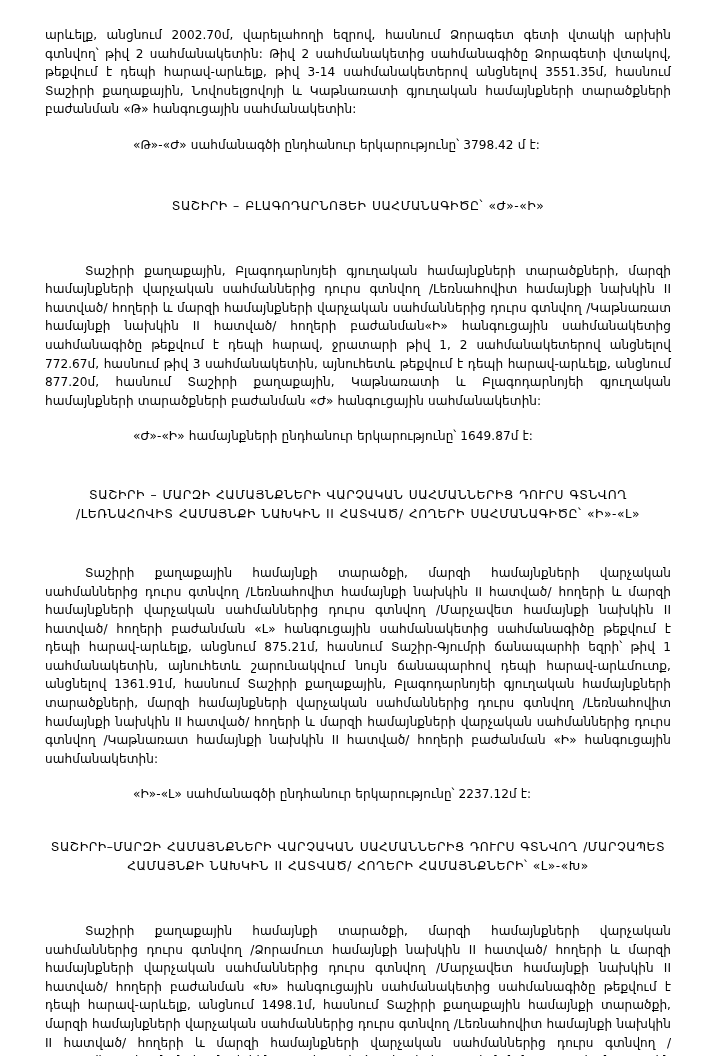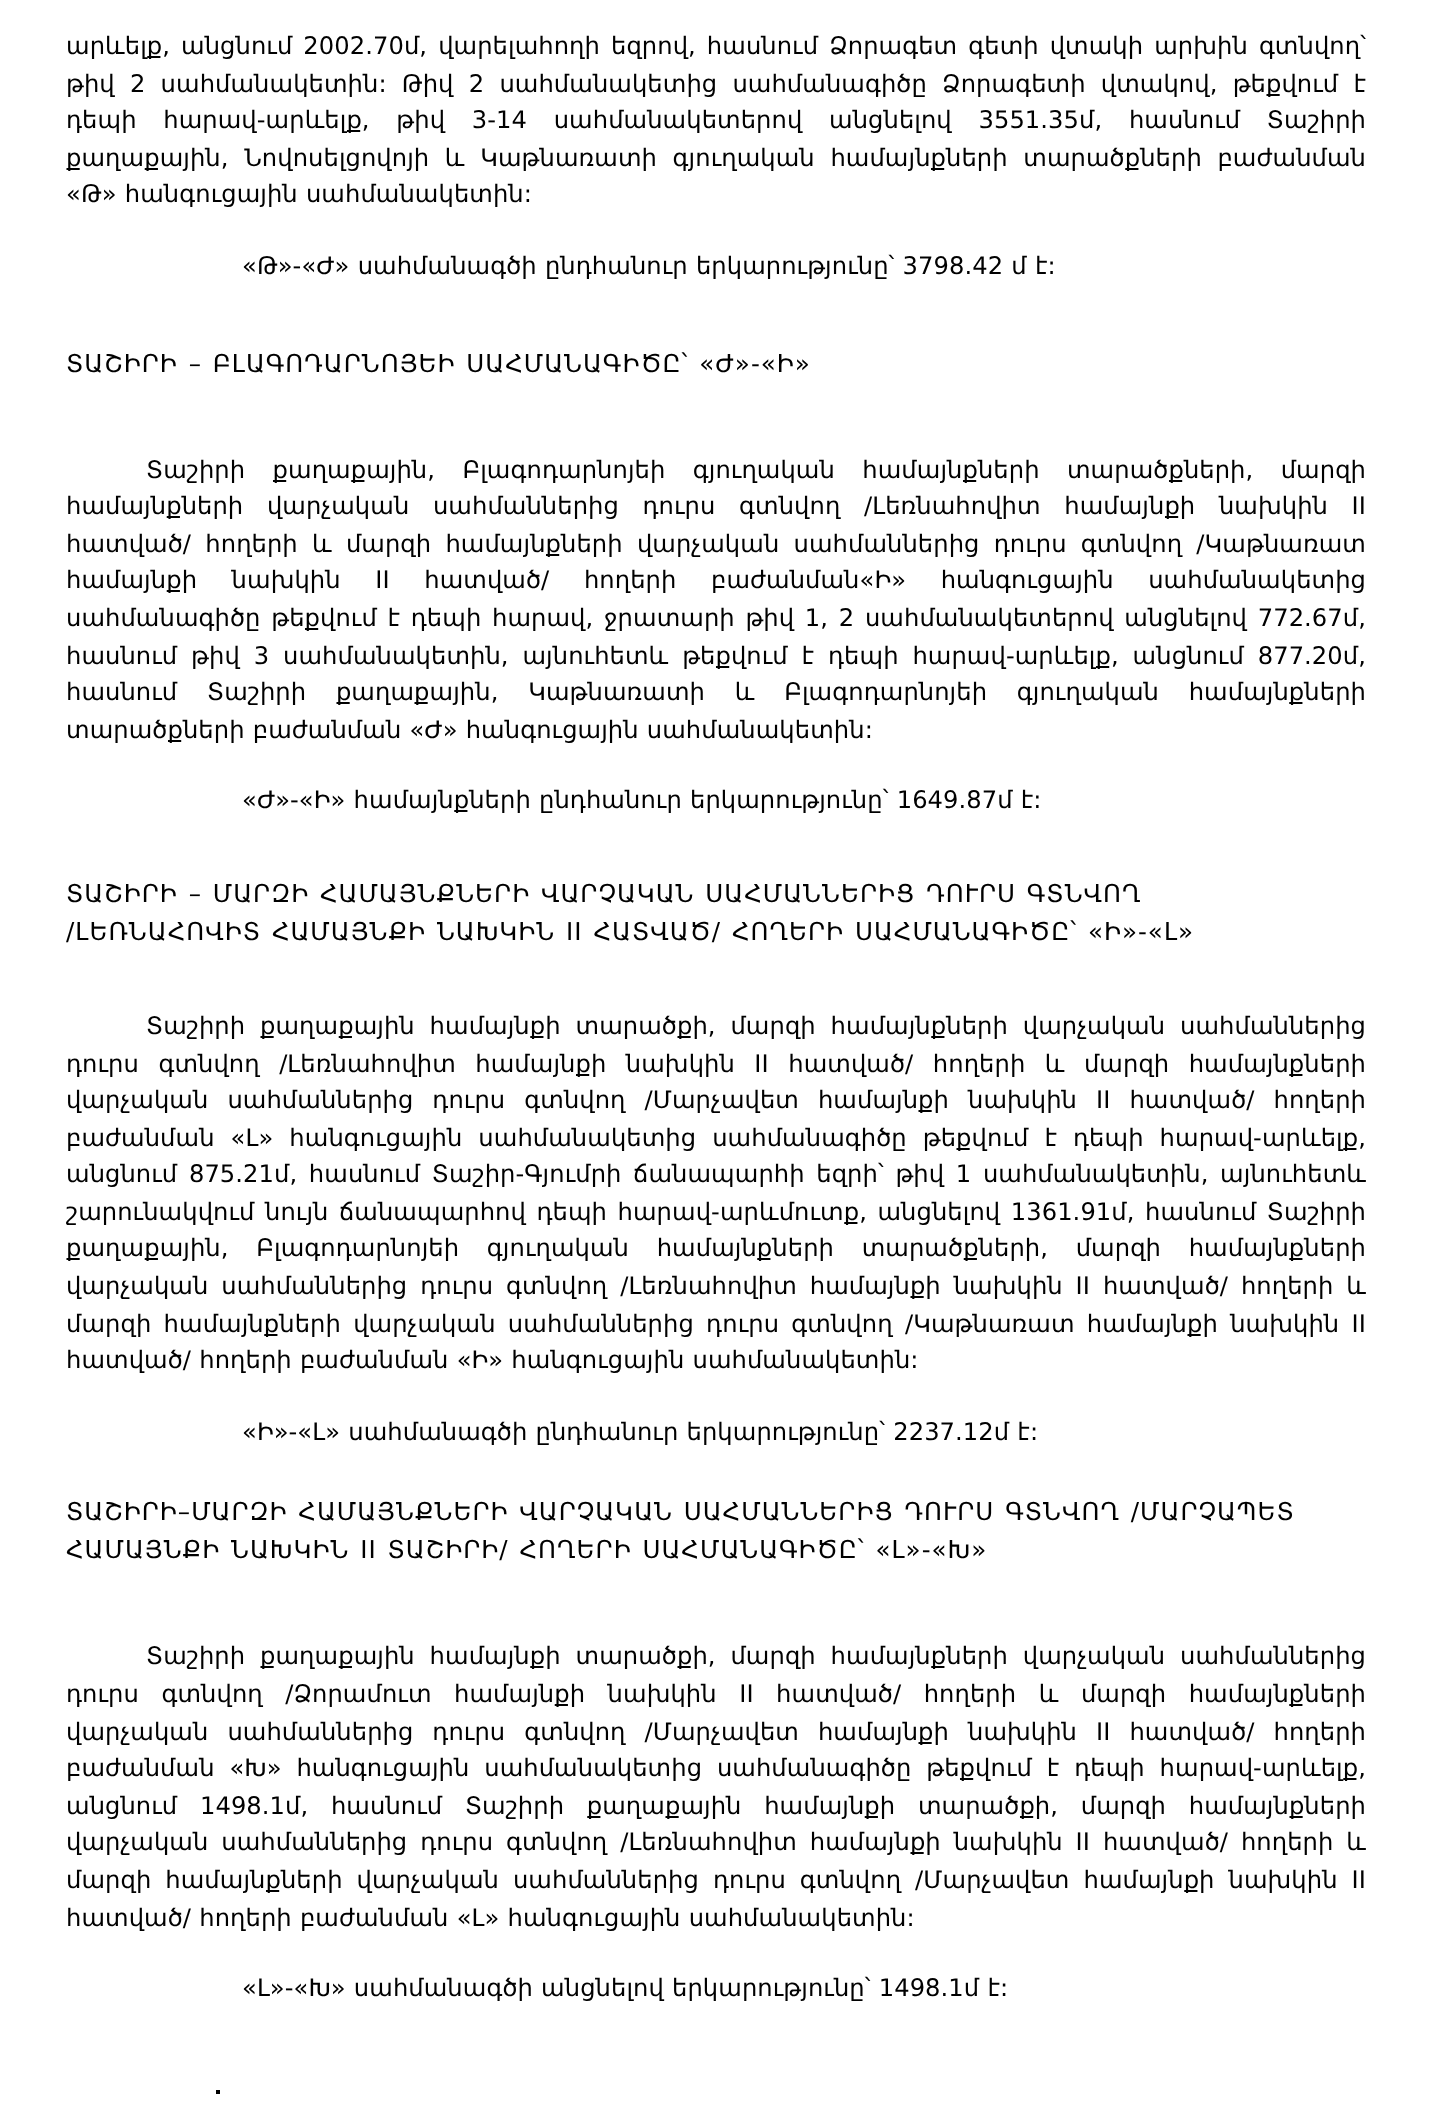--- a/index.html
+++ b/index.html
@@ -25,35 +25,36 @@
   }
   .doc-body {
     font-size: 12.1px;
     line-height: 18.6px;
     text-align: justify;
     text-justify: inter-word;
     letter-spacing: 0.04px;
     word-spacing: 0.2px;
   }
   p {
-    margin: 0;
+    margin: 12px;
   }
   .para {
     text-indent: 40px;
     margin-bottom: 0;
   }
   .para-noindent {
     text-indent: 0;
   }
   .total-line {
     text-indent: 0;
     padding-left: 88px;
     margin-top: 17px;
   }
   .heading {
+    text-align: center;
     font-size: 12.3px;
     line-height: 19px;
     letter-spacing: 0.5px;
     word-spacing: 1px;
     margin: 0;
     text-indent: 0;
   }
   .gap-lg  { height: 28px; }
   .gap-md  { height: 22px; }
   .gap-xl  { height: 34px; }
@@ -94,21 +95,21 @@
 
     <div class="gap-lg"></div>
 
     <p class="para">Տաշիրի քաղաքային համայնքի տարածքի, մարզի համայնքների վարչական սահմաններից դուրս գտնվող /Լեռնահովիտ համայնքի նախկին II հատված/  հողերի և մարզի համայնքների վարչական սահմաններից դուրս գտնվող /Մարչավետ համայնքի նախկին II հատված/ հողերի  բաժանման «Լ» հանգուցային սահմանակետից սահմանագիծը թեքվում է դեպի հարավ-արևելք, անցնում 875.21մ, հասնում Տաշիր-Գյումրի ճանապարհի եզրի՝ թիվ 1 սահմանակետին, այնուհետև շարունակվում նույն ճանապարհով դեպի հարավ-արևմուտք, անցնելով 1361.91մ, հասնում Տաշիրի քաղաքային, Բլագոդարնոյեի գյուղական համայնքների տարածքների, մարզի համայնքների վարչական սահմաններից դուրս գտնվող /Լեռնահովիտ համայնքի նախկին II հատված/ հողերի և մարզի համայնքների վարչական սահմաններից դուրս գտնվող /Կաթնառատ համայնքի նախկին II հատված/ հողերի բաժանման «Ի» հանգուցային սահմանակետին:</p>
 
     <p class="total-line">«Ի»-«Լ»  սահմանագծի ընդհանուր երկարությունը՝ 2237.12մ է:</p>
 
     <div class="gap-md"></div>
 
     <p class="heading">ՏԱՇԻՐԻ–ՄԱՐԶԻ ՀԱՄԱՅՆՔՆԵՐԻ ՎԱՐՉԱԿԱՆ ՍԱՀՄԱՆՆԵՐԻՑ ԴՈՒՐՍ ԳՏՆՎՈՂ /ՄԱՐՉԱՊԵՏ</p>
-    <p class="heading">ՀԱՄԱՅՆՔԻ ՆԱԽԿԻՆ II ՏԱՇԻՐԻ/  ՀՈՂԵՐԻ  ՍԱՀՄԱՆԱԳԻԾԸ՝  «Լ»-«Խ»</p>
+    <p class="heading">ՀԱՄԱՅՆՔԻ ՆԱԽԿԻՆ II ՀԱՏՎԱԾ/  ՀՈՂԵՐԻ  ՀԱՄԱՅՆՔՆԵՐԻ՝  «Լ»-«Խ»</p>
 
     <div class="gap-xl"></div>
 
     <p class="para">Տաշիրի քաղաքային համայնքի տարածքի, մարզի համայնքների վարչական սահմաններից դուրս գտնվող /Ձորամուտ համայնքի նախկին II հատված/  հողերի և մարզի համայնքների վարչական սահմաններից դուրս գտնվող /Մարչավետ համայնքի նախկին II հատված/ հողերի  բաժանման «Խ» հանգուցային սահմանակետից սահմանագիծը թեքվում է  դեպի հարավ-արևելք, անցնում 1498.1մ, հասնում Տաշիրի քաղաքային համայնքի տարածքի, մարզի համայնքների վարչական սահմաններից դուրս գտնվող /Լեռնահովիտ համայնքի նախկին II հատված/  հողերի և մարզի համայնքների վարչական սահմաններից դուրս գտնվող /Մարչավետ համայնքի նախկին II հատված/ հողերի  բաժանման «Լ» հանգուցային սահմանակետին:</p>
 
     <p class="total-line">«Լ»-«Խ»  սահմանագծի անցնելով երկարությունը՝ 1498.1մ է:</p>
 
   </div>
   <span class="trailing-dot"></span>
 </div>

